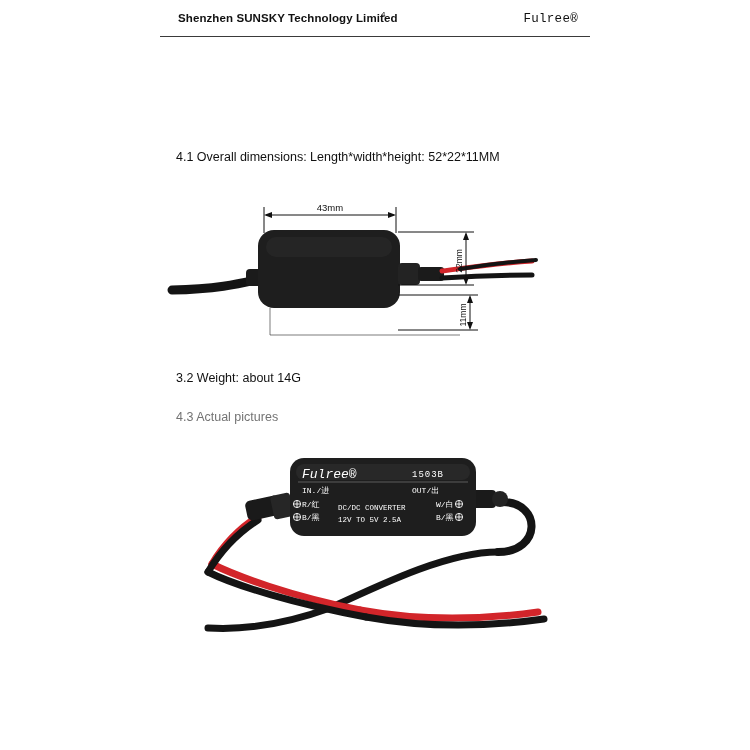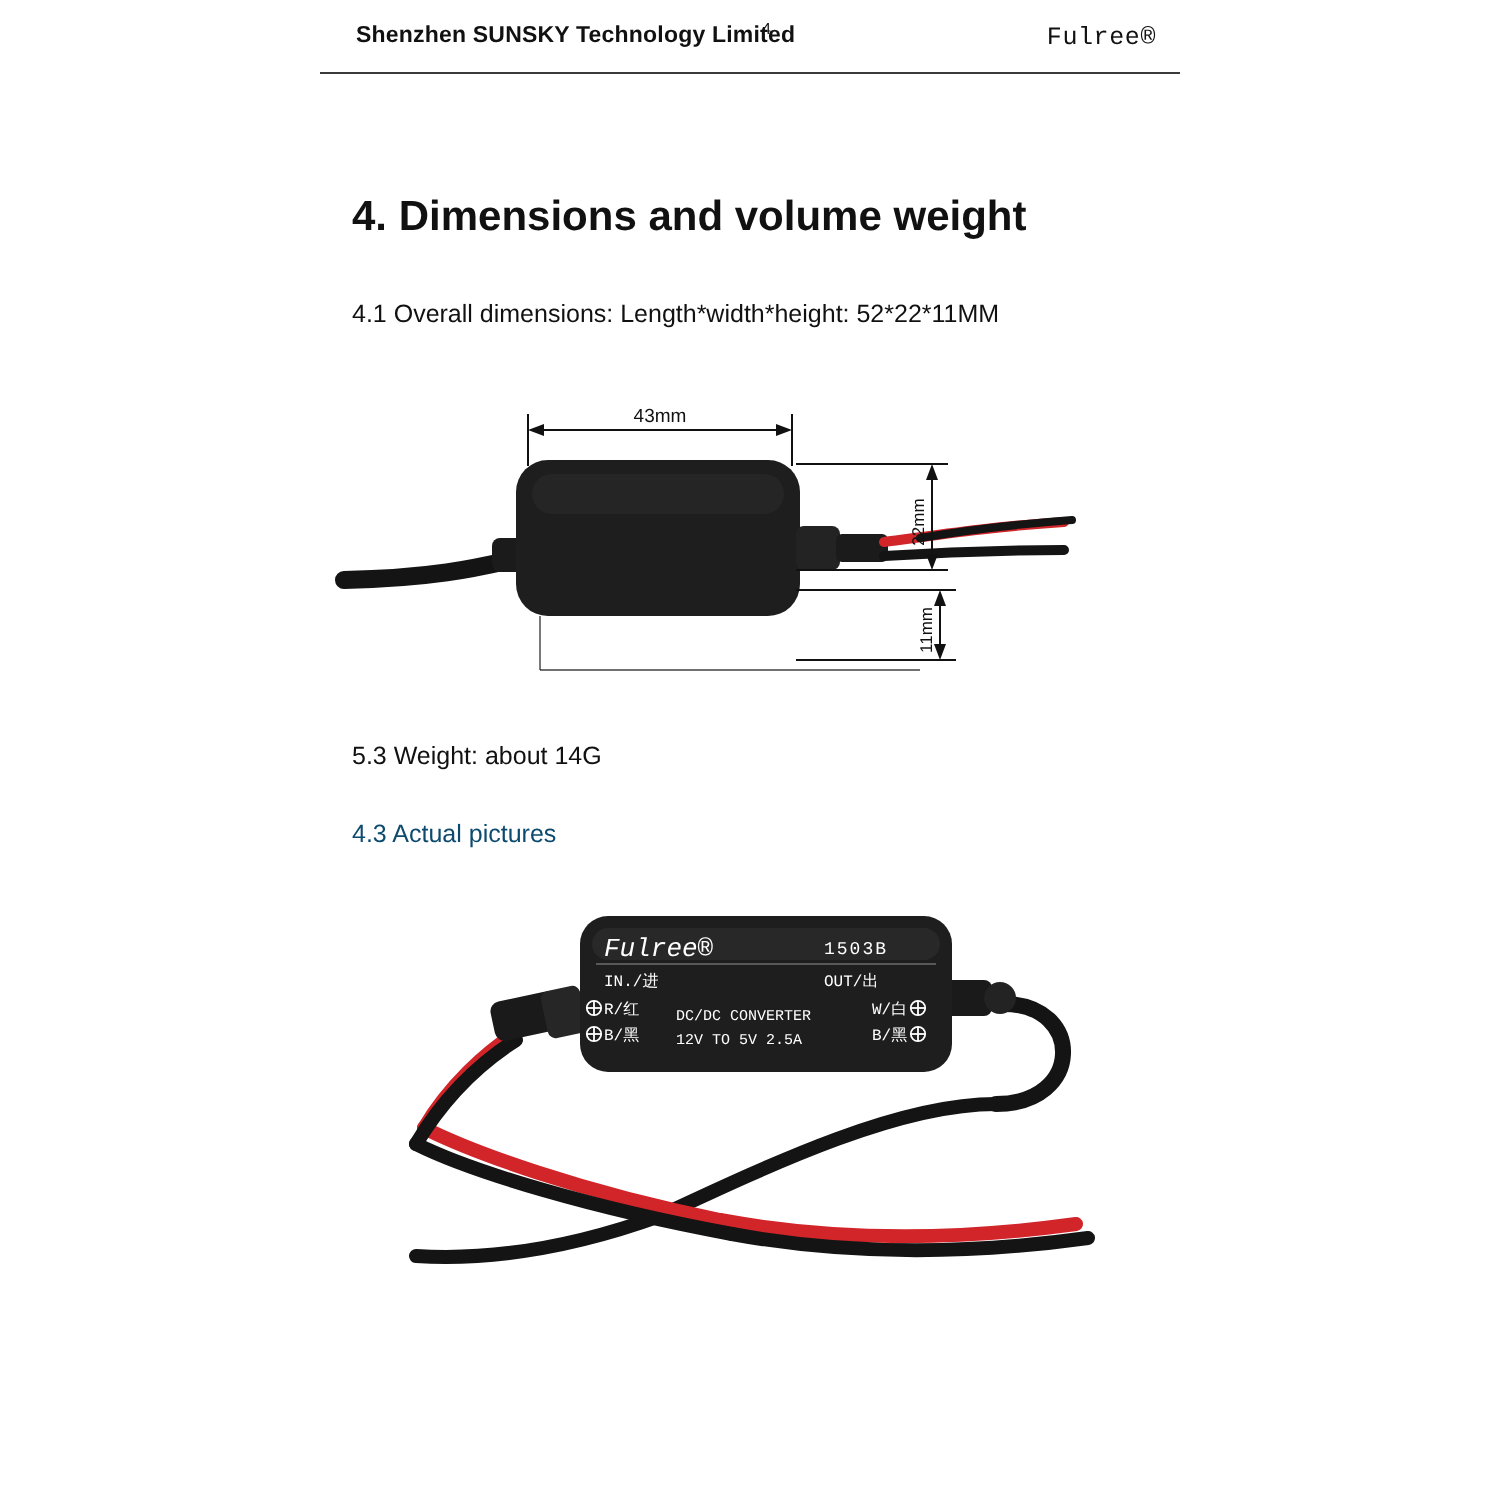--- a/index.html
+++ b/index.html
@@ -78,21 +78,21 @@
     top: 371px;
     font-size: 12.5px;
     color: #111;
     white-space: nowrap;
   }
   .p-43 {
     position: absolute;
     left: 176px;
     top: 410px;
     font-size: 12.5px;
-    color: #0c4a6e;
+    color: #737373;
     white-space: nowrap;
   }
   .footer-pageno {
     position: absolute;
     left: 0;
     right: 0;
     top: 723px;
     text-align: center;
     font-size: 9px;
     color: #111;
@@ -138,21 +138,20 @@
 <body>
 
 <div class="page">
 
   <div class="header">
     <div class="header-left">Shenzhen SUNSKY Technology Limited</div>
     <div class="header-pageno">4</div>
     <div class="header-right">Fulree®</div>
   </div>
 
-  <div class="h-title">4. Dimensions and volume weight</div>
 
   <div class="p-41">4.1 Overall dimensions: Length*width*height: 52*22*11MM</div>
 
   <div class="fig1">
     <svg width="430" height="175" viewBox="0 0 430 175" xmlns="http://www.w3.org/2000/svg">
 
       <path d="M12 105 C 60 104, 82 98, 100 94" stroke="#141414" stroke-width="9" fill="none" stroke-linecap="round"></path>
 
       <rect x="86" y="84" width="34" height="17" rx="4" fill="#1b1b1b"></rect>
       <rect x="116" y="80" width="16" height="22" rx="3" fill="#222222"></rect>
@@ -186,21 +185,21 @@
       <line x1="310" y1="112" x2="310" y2="143" stroke="#111" stroke-width="1"></line>
       <polygon points="310,110 307,118 313,118" fill="#111"></polygon>
       <polygon points="310,145 307,137 313,137" fill="#111"></polygon>
       <text class="lbl-v" x="306" y="130" text-anchor="middle" transform="rotate(-90 306 130)">11mm</text>
 
       <line x1="110" y1="123" x2="110" y2="150" stroke="#111" stroke-width="0.7" opacity="0.8"></line>
       <line x1="110" y1="150" x2="300" y2="150" stroke="#111" stroke-width="0.7" opacity="0.8"></line>
     </svg>
   </div>
 
-  <div class="p-42">5.3 Weight: about 14G</div>
+  <div class="p-42">3.2 Weight: about 14G</div>
 
   <div class="p-43">4.3 Actual pictures</div>
 
   <div class="fig2">
     <svg width="450" height="230" viewBox="0 0 450 230" xmlns="http://www.w3.org/2000/svg">
 
       <path d="M352 62 C 392 62, 392 112, 348 112" stroke="#141414" stroke-width="8" fill="none" stroke-linecap="round"></path>
       <path d="M348 112 C 300 112, 240 140, 180 168" stroke="#141414" stroke-width="7" fill="none" stroke-linecap="round"></path>
       <path d="M180 168 C 130 186, 90 190, 58 188" stroke="#141414" stroke-width="7" fill="none" stroke-linecap="round"></path>
 

